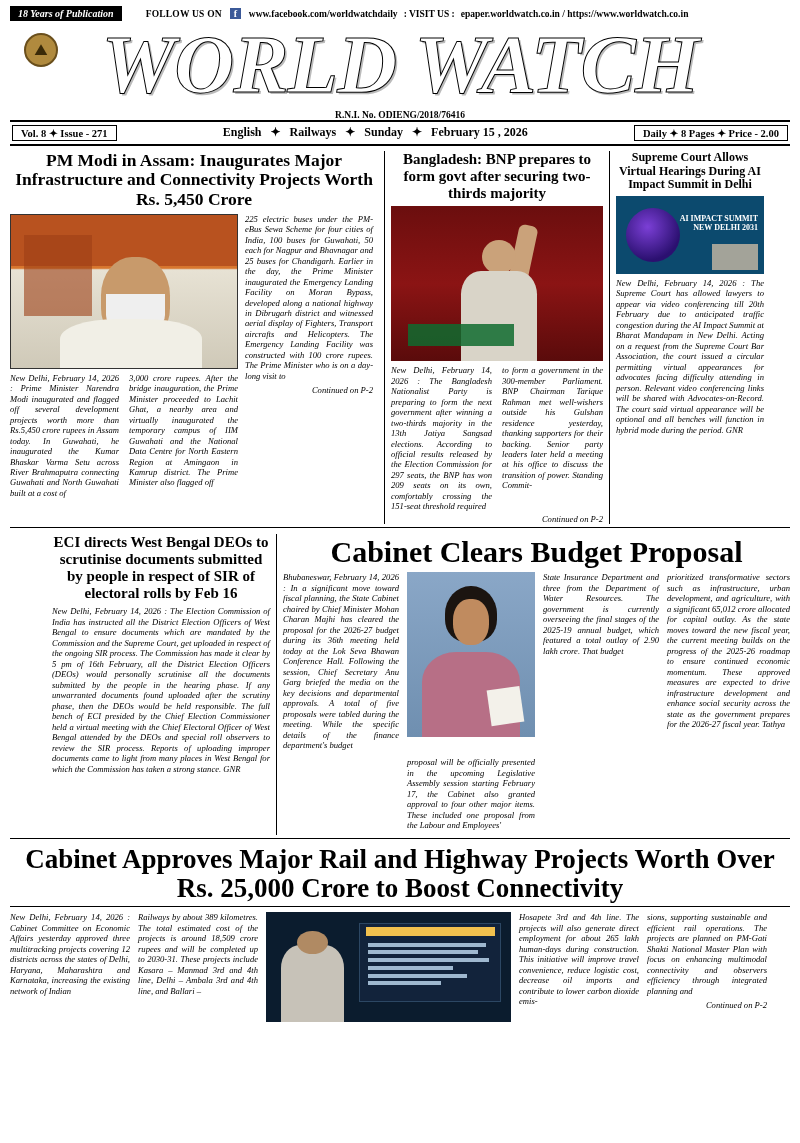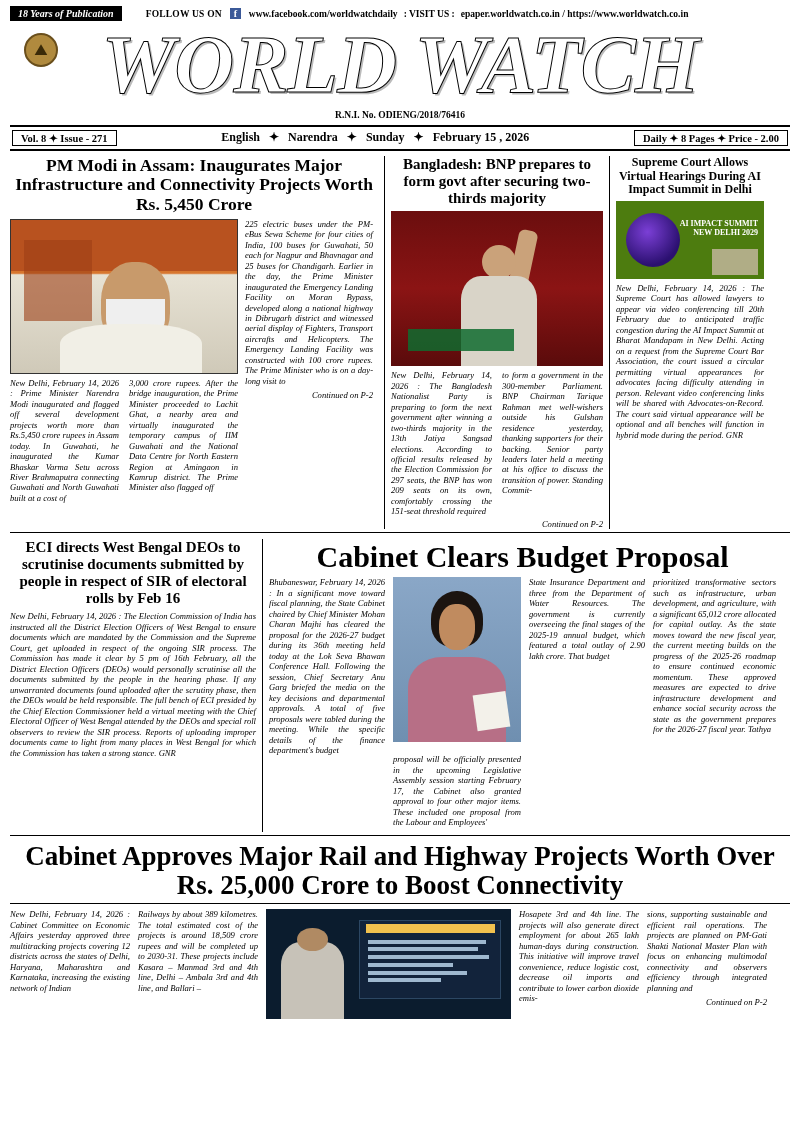--- a/index.html
+++ b/index.html
@@ -41,21 +41,21 @@
     font-size:83px; line-height:0.95; letter-spacing:-1px;
     -webkit-text-stroke: 1px #000;
     color:#fff;
     text-shadow: 2px 2px 0 #bbb;
     margin:4px 0 0 0;
   }
   .rni { font-size:9.5px; font-weight:bold; margin-top:6px; }
 
   
   .infostrip {
-    margin-top:5px; border-top:2px solid #000; border-bottom:2px solid #000;
+    border-top:2px solid #000; border-bottom:2px solid #000;
     display:flex; align-items:center; justify-content:space-between;
     padding:3px 2px; font-size:11px; font-weight:bold;
   }
   .infobox { border:1px solid #000; padding:1px 8px; font-size:10.5px; }
   .infomid { flex:1; text-align:center; font-size:12px; }
   .infomid .sep { color:#000; margin:0 6px; }
   .thin { border-top:1px solid #000; margin:3px 0; }
   p { margin:0 0 4px 0;font-style:italic; }
   .body { font-size:8.6px; line-height:1.22; text-align:justify; hyphens:auto; }
   .cont { font-size:8.6px; font-style:italic; text-align:right; margin-top:2px; }
@@ -81,29 +81,29 @@
   .photo-modi .lamp { position:absolute; left:6%; top:14%; width:30%; height:52%; background:#9c3f16; opacity:.6; }
 
   
   .photo-bd { width:100%; height:155px; background:linear-gradient(180deg,#6b0e0e 0%,#8b1414 50%,#5a0b0b 100%); position:relative; }
   .photo-bd .head { position:absolute; left:43%; top:22%; width:16%; height:22%; background:#caa27a; border-radius:50%; }
   .photo-bd .body2 { position:absolute; left:33%; top:42%; width:36%; height:58%; background:#d9d4c8; border-radius:26% 26% 0 0; }
   .photo-bd .arm { position:absolute; left:58%; top:12%; width:9%; height:36%; background:#caa27a; transform:rotate(12deg); border-radius:6px; }
   .photo-bd .banner { position:absolute; left:8%; bottom:10%; width:50%; height:14%; background:#0f6b2f; opacity:.85; }
 
   
-  .photo-ai { width:100%; height:78px; background:#4d7c0f; position:relative; }
+  .photo-ai { width:100%; height:78px; background:#0c4a6e; position:relative; }
   .photo-ai .dot { position:absolute; left:10px; top:12px; width:54px; height:54px; border-radius:50%;
       background:radial-gradient(circle at 40% 35%, #7b3fd6, #2b1070 70%); }
   .photo-ai .txt { position:absolute; right:6px; top:18px; color:#fff; font-size:8px; font-weight:bold; text-align:right; line-height:1.2; }
   .photo-ai .court { position:absolute; right:6px; bottom:4px; width:46px; height:26px; background:#c9b9a4; opacity:.8; }
 
   
   .sec2 { display:flex; gap:6px; margin-top:6px; }
-  .s2a { width:253px; border-right:1px solid #000; padding-right:6px; }
+  .s2a { width:253px; border-right:1px solid #000; padding-right:6px;margin-left:42px; }
   .s2b { width:507px; }
   .bigheadline { font-size:30px; font-weight:bold; text-align:center; line-height:1.05; margin:2px 0 5px; }
 
   .photo-lady { width:100%; height:165px; background:linear-gradient(180deg,#8aa7c7 0%,#6f8fb0 100%); position:relative; }
   .photo-lady .hair { position:absolute; left:30%; top:8%; width:40%; height:34%; background:#1b1410; border-radius:50% 50% 40% 40%; }
   .photo-lady .face2 { position:absolute; left:36%; top:16%; width:28%; height:28%; background:#c08b5f; border-radius:45%; }
   .photo-lady .saree { position:absolute; left:12%; bottom:0; width:76%; height:52%; background:#b76f86; border-radius:35% 35% 0 0; }
   .photo-lady .paper { position:absolute; right:10%; bottom:8%; width:26%; height:22%; background:#f3f1ea; transform:rotate(-8deg); }
 
   
@@ -140,21 +140,21 @@
     <div class="emblem">⛰</div>
     <div class="wwtitle">WORLD WATCH</div>
     <div class="rni">R.N.I. No. ODIENG/2018/76416</div>
   </div>
 
   <div class="infostrip">
     <span class="infobox">Vol. 8  ✦  Issue - 271</span>
     <span class="infomid">
       <span>English</span>
       <span class="sep">✦</span>
-      <span>Narendra</span>
+      <span>Railways</span>
       <span class="sep">✦</span>
       <span>Sunday</span>
       <span class="sep">✦</span>
       <span>February 15 , 2026</span>
     </span>
     <span class="infobox">Daily  ✦  8 Pages  ✦  Price - 2.00</span>
   </div>
 
   <div class="sec1">
 
@@ -196,21 +196,21 @@
       </div>
       <div class="cont">Continued on P-2</div>
     </div>
 
     <div class="s1c">
       <div class="head3">Supreme Court Allows Virtual Hearings During AI Impact Summit in Delhi</div>
       <div class="photo-ai img">
         <div class="dot"></div>
         <div class="txt">
           <span>AI IMPACT SUMMIT</span><br>
-          <span>NEW DELHI 2029</span>
+          <span>NEW DELHI 2031</span>
         </div>
         <div class="court"></div>
       </div>
       <p class="body" style="margin-top:4px;">New Delhi, February 14, 2026 : The Supreme Court has allowed lawyers to appear via video conferencing till 20th February due to anticipated traffic congestion during the AI Impact Summit at Bharat Mandapam in New Delhi. Acting on a request from the Supreme Court Bar Association, the court issued a circular permitting virtual appearances for advocates facing difficulty attending in person. Relevant video conferencing links will be shared with Advocates-on-Record. The court said virtual appearance will be optional and all benches will function in hybrid mode during the period. GNR</p>
     </div>
   </div>
 
   <div class="thin"></div>
 
   <div class="sec2">
@@ -225,21 +225,21 @@
         <div style="width:116px;">
           <p class="body">Bhubaneswar, February 14, 2026 : In a significant move toward fiscal planning, the State Cabinet chaired by Chief Minister Mohan Charan Majhi has cleared the proposal for the 2026-27 budget during its 36th meeting held today at the Lok Seva Bhawan Conference Hall. Following the session, Chief Secretary Anu Garg briefed the media on the key decisions and departmental approvals. A total of five proposals were tabled during the meeting. While the specific details of the finance department's budget</p>
         </div>
         <div style="width:128px;">
           <div class="photo-lady img">
             <div class="hair"></div>
               <div class="face2"></div>
               <div class="saree"></div>
               <div class="paper"></div>
           </div>
-          <p class="body" style="margin-top:12px;">proposal will be officially presented in the upcoming Legislative Assembly session starting February 17, the Cabinet also granted approval to four other major items. These included one proposal from the Labour and Employees'</p>
+          <p class="body" style="margin-top:20px;">proposal will be officially presented in the upcoming Legislative Assembly session starting February 17, the Cabinet also granted approval to four other major items. These included one proposal from the Labour and Employees'</p>
         </div>
         <div style="width:116px;">
           <p class="body">State Insurance Department and three from the Department of Water Resources. The government is currently overseeing the final stages of the 2025-19 annual budget, which featured a total outlay of 2.90 lakh crore. That budget</p>
         </div>
         <div style="width:123px;">
           <p class="body">prioritized transformative sectors such as infrastructure, urban development, and agriculture, with a significant 65,012 crore allocated for capital outlay. As the state moves toward the new fiscal year, the current meeting builds on the progress of the 2025-26 roadmap to ensure continued economic momentum. These approved measures are expected to drive infrastructure development and enhance social security across the state as the government prepares for the 2026-27 fiscal year. Tathya</p>
         </div>
       </div>
     </div>
   </div>

